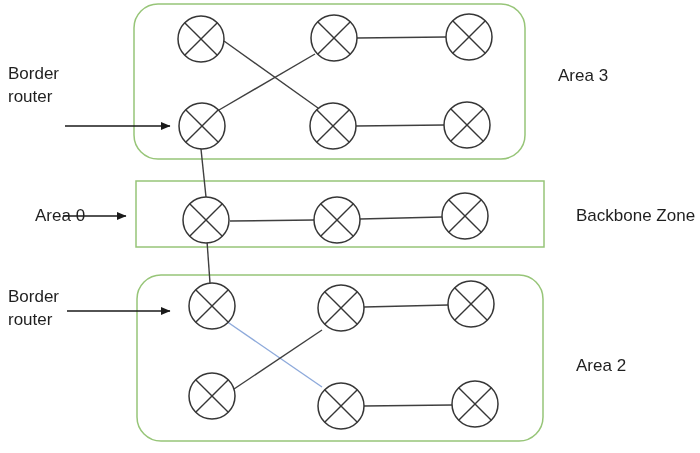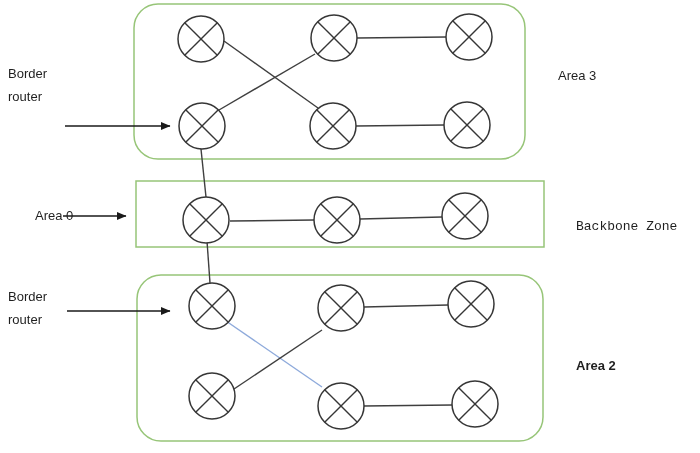--- a/index.html
+++ b/index.html
@@ -33,21 +33,21 @@
   .link-blue {
     stroke: var(--highlight-link, #8eaadb);
   }
   .arrow {
     stroke: var(--arrow, #1a1a1a);
     stroke-width: 1.5;
     fill: none;
   }
   .label {
     position: absolute;
-    font-size: 13px;
+    font-size: 17px;
     line-height: 23px;
     color: var(--label-text, #1f1f1f);
     white-space: pre-line;
   }
 </style>
 </head>
 <body>
 
 <div class="canvas">
 
@@ -105,16 +105,16 @@
     <use href="#router" transform="translate(341,406)"></use>
     <use href="#router" transform="translate(475,404)"></use>
   </svg>
 
   <div class="label" style="left:8px;   top:62px;">Border
 router</div>
   <div class="label" style="left:11px;  top:204px;margin-left:24px;">Area 0</div>
   <div class="label" style="left:8px;   top:285px;">Border
 router</div>
   <div class="label" style="left:558px; top:64px;">Area 3</div>
-  <div class="label" style="left:576px; top:215px;font-family:Liberation Mono, monospace;">Backbone Zone</div>
-  <div class="label" style="left:576px; top:354px;font-weight:bold;">Area 2</div>
+  <div class="label" style="left:576px; top:204px;">Backbone Zone</div>
+  <div class="label" style="left:576px; top:354px;">Area 2</div>
 
 </div>
 
 </body></html>

